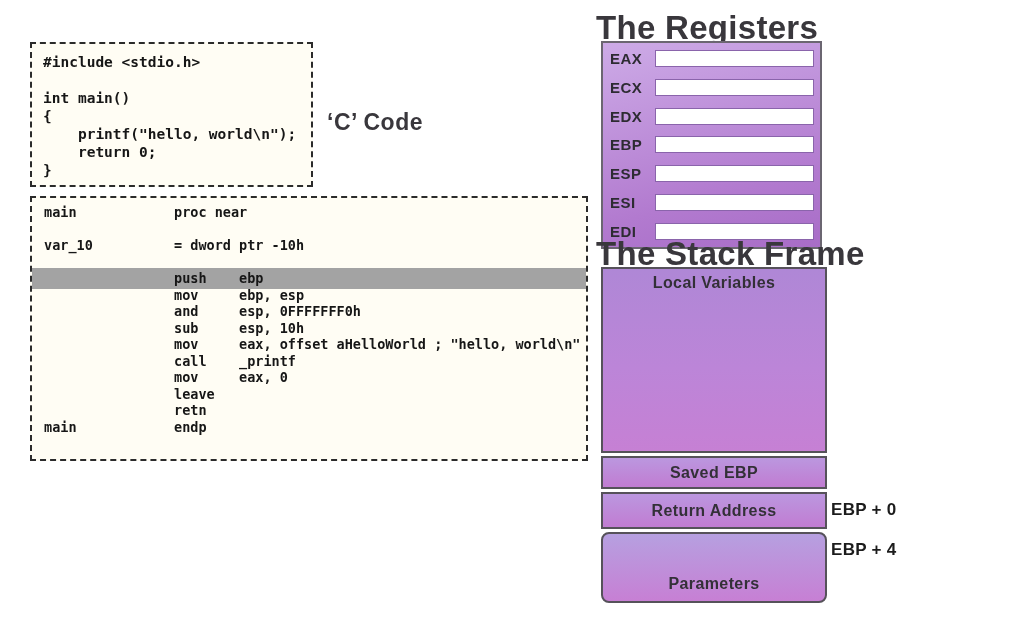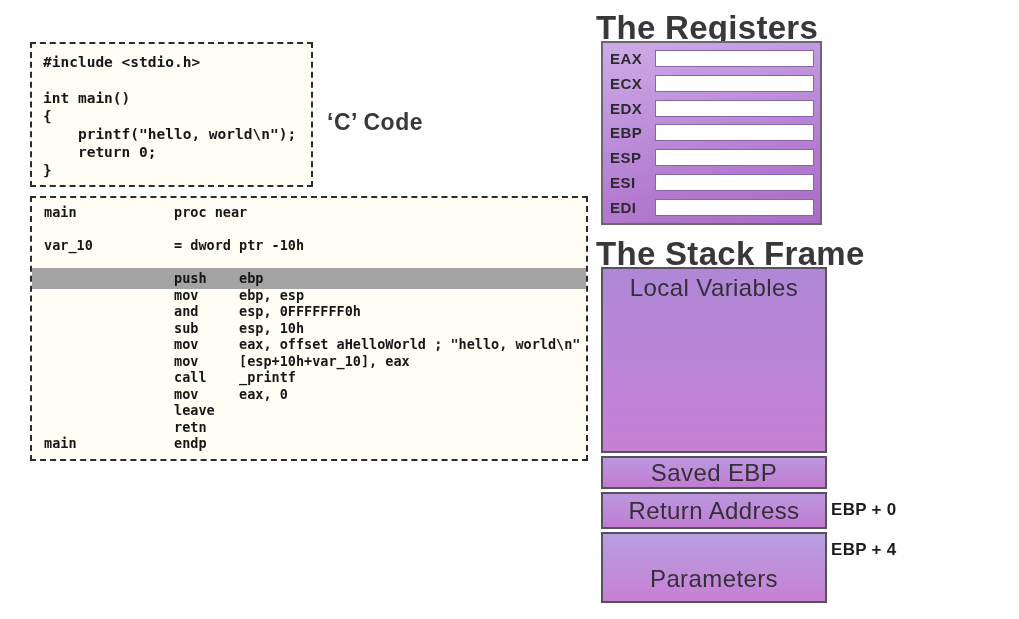--- a/index.html
+++ b/index.html
@@ -41,58 +41,59 @@
   }
   .title {
     position: absolute; font-size: 33px; font-weight: bold;
     color: #39373c; letter-spacing: .3px;
   }
   .reg-title   { left: 596px; top: 9px; }
   .stack-title { left: 596px; top: 235px; }
 
   
   .reg-panel {
-    position: absolute; left: 601px; top: 41px; width: 221px; height: 184px;
+    position: absolute; left: 601px; top: 41px; width: 221px; height: 208px;
     border: 2px solid #6b6671;
     background: linear-gradient(165deg, #cdabe7 0%, #b27acf 70%, #a86dc7 100%);
     display: flex; flex-direction: column; justify-content: space-between;
     padding: 7px 6px 7px 7px;
   }
   .reg-row  { display: flex; align-items: center; height: 17px; }
   .reg-name {
     width: 45px; font-size: 15px; font-weight: bold;
     color: #2d2b32; letter-spacing: .5px;
   }
   .reg-value {
     flex: 1; height: 17px; background: #ffffff;
     border: 1px solid #8a64ab; display: block;
   }
 
   
   .stack-seg {
     position: absolute; left: 601px; width: 226px;
     border: 2px solid #56525a;
     display: flex; justify-content: center;
-    color: #333037; font-weight: normal; font-size: 24px; letter-spacing: .4px;
+    color: #333037; font-weight: bold; font-size: 16px; letter-spacing: .4px;
   }
   .seg-local {
     top: 267px; height: 186px; align-items: flex-start; padding-top: 5px;
     background: linear-gradient(180deg, #af87d6 0%, #bc85d8 55%, #c680d4 100%);
   }
   .seg-saved {
     top: 456px; height: 33px; align-items: center;
     background: linear-gradient(180deg, #bb97df, #c17cd2);
   }
   .seg-return {
     top: 492px; height: 37px; align-items: center;
     background: linear-gradient(180deg, #bb97df, #c17cd2);
   }
   .seg-params {
     top: 532px; height: 71px; align-items: flex-end; padding-bottom: 8px;
     background: linear-gradient(180deg, #b6a0e0, #c77fd4);
+    border-radius: 8px;
   }
   .offset-label {
     position: absolute; left: 831px;
     font-size: 17px; font-weight: bold; color: #1c1c1c; letter-spacing: .3px; margin-top: 39px;
   }
   .offset-0 { top: 461px; }
   .offset-4 { top: 501px; }
 </style>
 </head>
 <body>
@@ -134,21 +135,20 @@
         <div class="asm-line highlight">                push    ebp</div>
 
         <div class="asm-line">                mov     ebp, esp</div>
 
         <div class="asm-line">                and     esp, 0FFFFFFF0h</div>
 
         <div class="asm-line">                sub     esp, 10h</div>
 
         <div class="asm-line">                mov     eax, offset aHelloWorld ; "hello, world\n"</div>
 
-        <div class="asm-line">                mov     [esp+10h+var_10], eax</div>
 
         <div class="asm-line">                call    _printf</div>
 
         <div class="asm-line">                mov     eax, 0</div>
 
         <div class="asm-line">                leave</div>
 
         <div class="asm-line">                retn</div>
 
         <div class="asm-line">main            endp</div>

